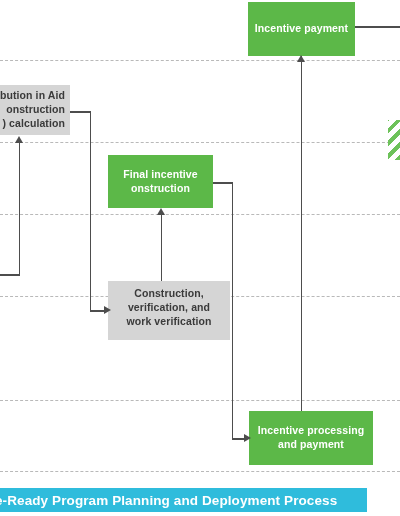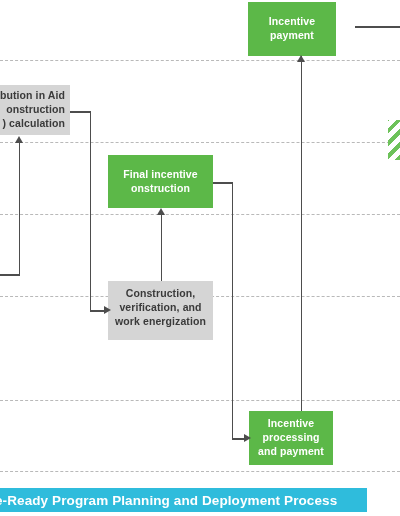--- a/index.html
+++ b/index.html
@@ -125,49 +125,49 @@
   <div class="conn conn-v" style="left:160.5px; top:214px; height:67px;"></div>
   <div class="arrow-up" style="left:156.5px; top:208px;"></div>
 
   <div class="conn conn-h" style="left:213px; top:182px; width:20px;"></div>
   <div class="conn conn-v" style="left:231.5px; top:182px; height:257px;"></div>
   <div class="conn conn-h" style="left:231.5px; top:438px; width:14px;"></div>
   <div class="arrow-right" style="left:244px; top:434px;"></div>
 
   <div class="conn conn-h" style="left:355px; top:26px; width:45px;"></div>
 
-  <div class="node node-green" style="left:248px; top:2px; width:88px; height:54px;text-align:center;">
+  <div class="node node-green" style="left:248px; top:2px; width:107px; height:54px;text-align:center;">
     <span>Incentive payment</span>
   </div>
 
   <div class="node node-gray" style="left:-42px; top:85px; width:112px; height:50px; display:block; padding:4px 5px 4px 5px;">
     <div style="text-align:right;">
       <div>bution in Aid</div>
       <div>onstruction</div>
       <div>) calculation</div>
     </div>
   </div>
 
   <div class="node node-green" style="left:108px; top:155px; width:105px; height:53px;">
     <span>Final incentive onstruction</span>
   </div>
 
   <div class="node node-hatch" style="left:388px; top:120px; width:12px; height:40px;">
     <span></span>
   </div>
 
-  <div class="node node-gray" style="left:108px; top:281px; width:105px; height:59px; display:block; padding:6px 4px;">
+  <div class="node node-gray" style="left:108px; top:281px; width:122px; height:59px; display:block; padding:6px 4px;">
     <div style="text-align:center;">
       <div>Construction,</div>
       <div>verification, and</div>
-      <div>work energization</div>
+      <div>work verification</div>
     </div>
   </div>
 
-  <div class="node node-green" style="left:249px; top:411px; width:84px; height:54px;">
+  <div class="node node-green" style="left:249px; top:411px; width:124px; height:54px;">
     <span>Incentive processing and payment</span>
   </div>
 
   <div class="banner" style="left:-5px; top:488px; width:372px; height:24px;">
     <span>e-Ready Program Planning and Deployment Process</span>
   </div>
 
 </div>
 
 </body></html>

